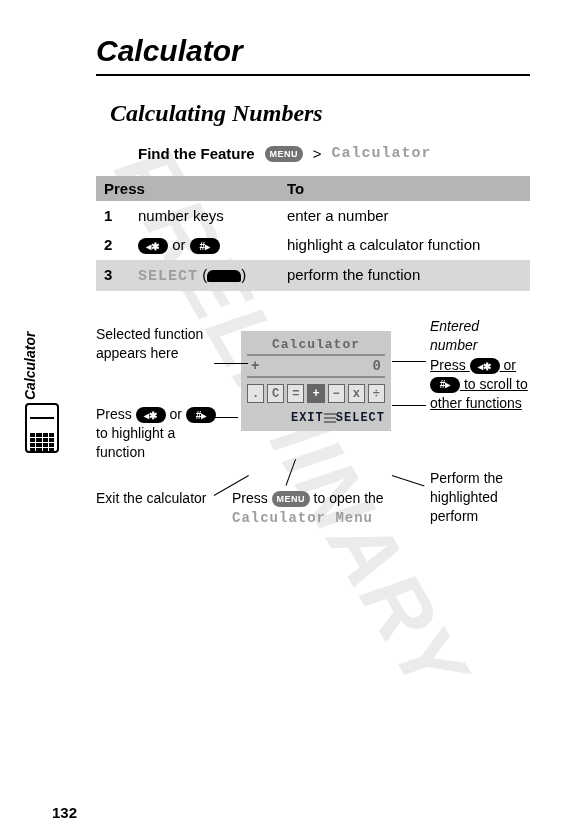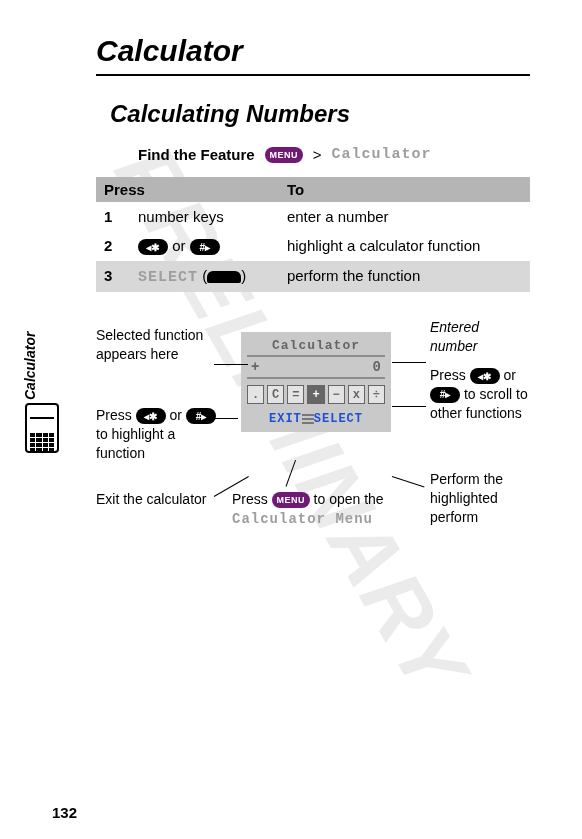--- a/index.html
+++ b/index.html
@@ -50,37 +50,38 @@
   p.intro {
     font-size:16px;
     line-height:1.45;
     margin:0 0 20px 0;
   }
   h2.subtitle {
     font-style:italic;
     font-weight:900;
     font-size:24px;
     margin:0 0 18px 14px;
+    font-family:Liberation Serif, serif;
   }
   .feature-row {
     display:flex;
     align-items:center;
     gap:10px;
     margin:0 0 14px 42px;
     font-size:15px;
   }
   .feature-label {
     font-weight:900;
   }
   .menu-key {
     display:inline-flex;
     align-items:center;
     justify-content:center;
     width:38px; height:16px;
-    background:#701a75; color:#fff;
+    background:#737373; color:#fff;
     border-radius:8px;
     font-size:9px;
     font-weight:700;
     letter-spacing:0.5px;
     vertical-align:middle;
   }
   .mono-label {
     font-family: "Courier New", monospace;
     font-weight:700;
     color:#9e9e9e;
@@ -175,21 +176,21 @@
   .annot {
     position:absolute;
     font-size:14px;
     line-height:1.35;
   }
   .annot-left1 { left:0; top:8px; width:120px; }
   .annot-left2 { left:0; top:88px; width:120px; }
   .annot-left3 { left:0; top:172px; width:120px; }
   .annot-bottom { left:136px; top:172px; width:180px; }
   .annot-right1 { right:0; top:0; width:100px;font-style:italic; }
-  .annot-right2 { right:0; top:48px; width:100px; }
+  .annot-right2 { right:0; top:39px; width:100px;text-decoration:underline; }
   .annot-right3 { right:0; top:152px; width:100px; }
 
   .phone-screen {
     position:absolute;
     left:145px; top:14px;
     width:150px;
     background:var(--gray-box);
     padding:6px;
     box-sizing:border-box;
   }
@@ -227,26 +228,26 @@
     font-size:12px;
     color:#666;
     background:#e4e4e4;
     font-weight:700;
   }
   .op-row span.sel {
     background:#666; color:#fff;
   }
   .soft-row {
     display:flex;
-    justify-content:center;
+    justify-content:flex-end;
     align-items:center;
     margin-top:8px;
     font-family:"Courier New",monospace;
     font-size:12px;
-    color:#1d4ed8;
+    color:#0f172a;
     font-weight:700;
     letter-spacing:1px;
   }
   .menu-glyph {
     display:flex;
     flex-direction:column;
     gap:2px;
   }
   .menu-glyph span{
     display:block; width:12px; height:2px; background:#777;

